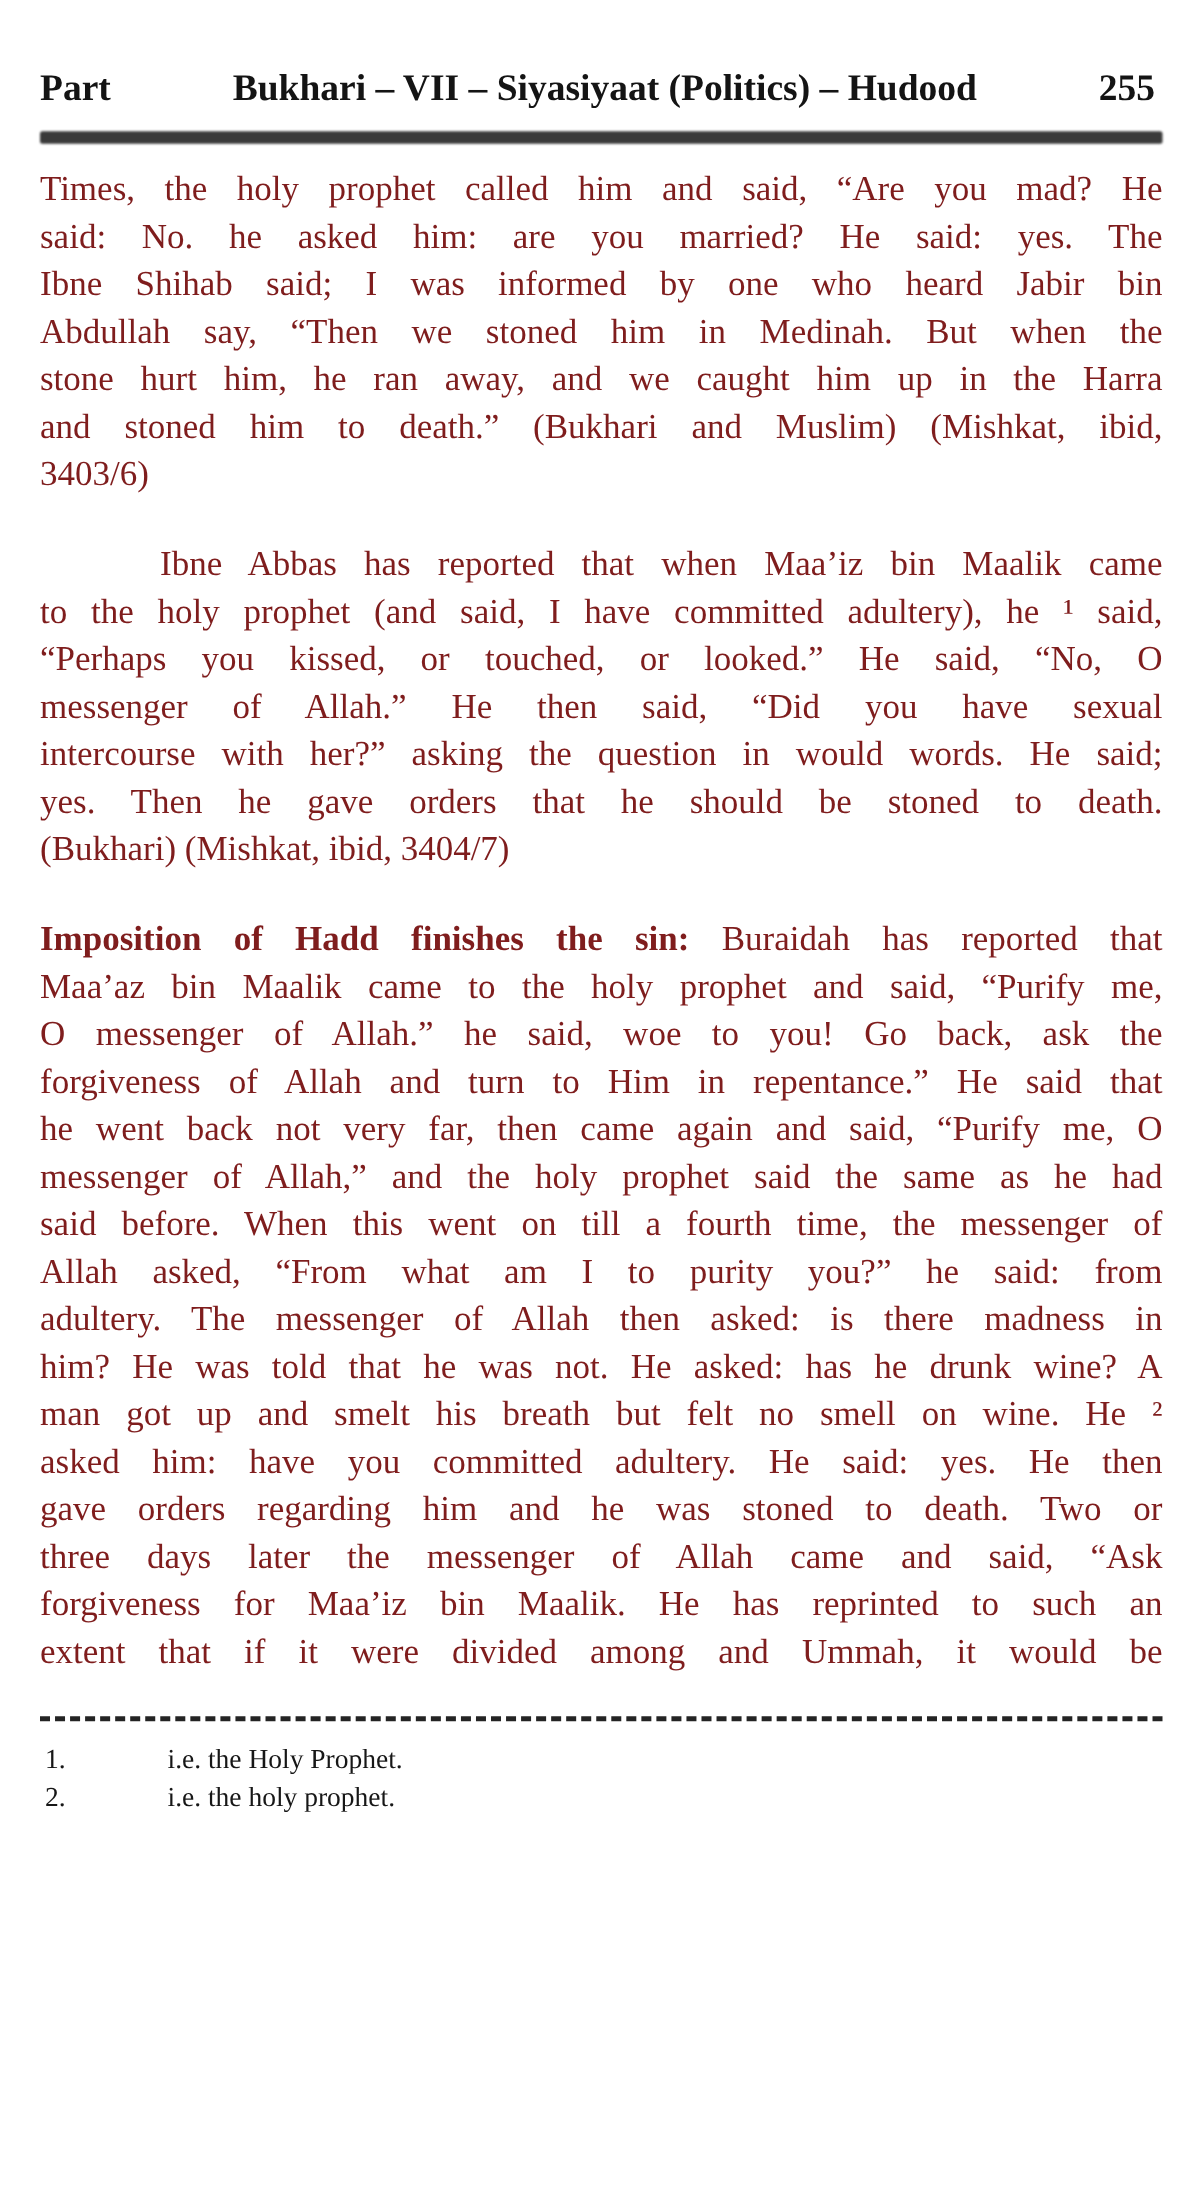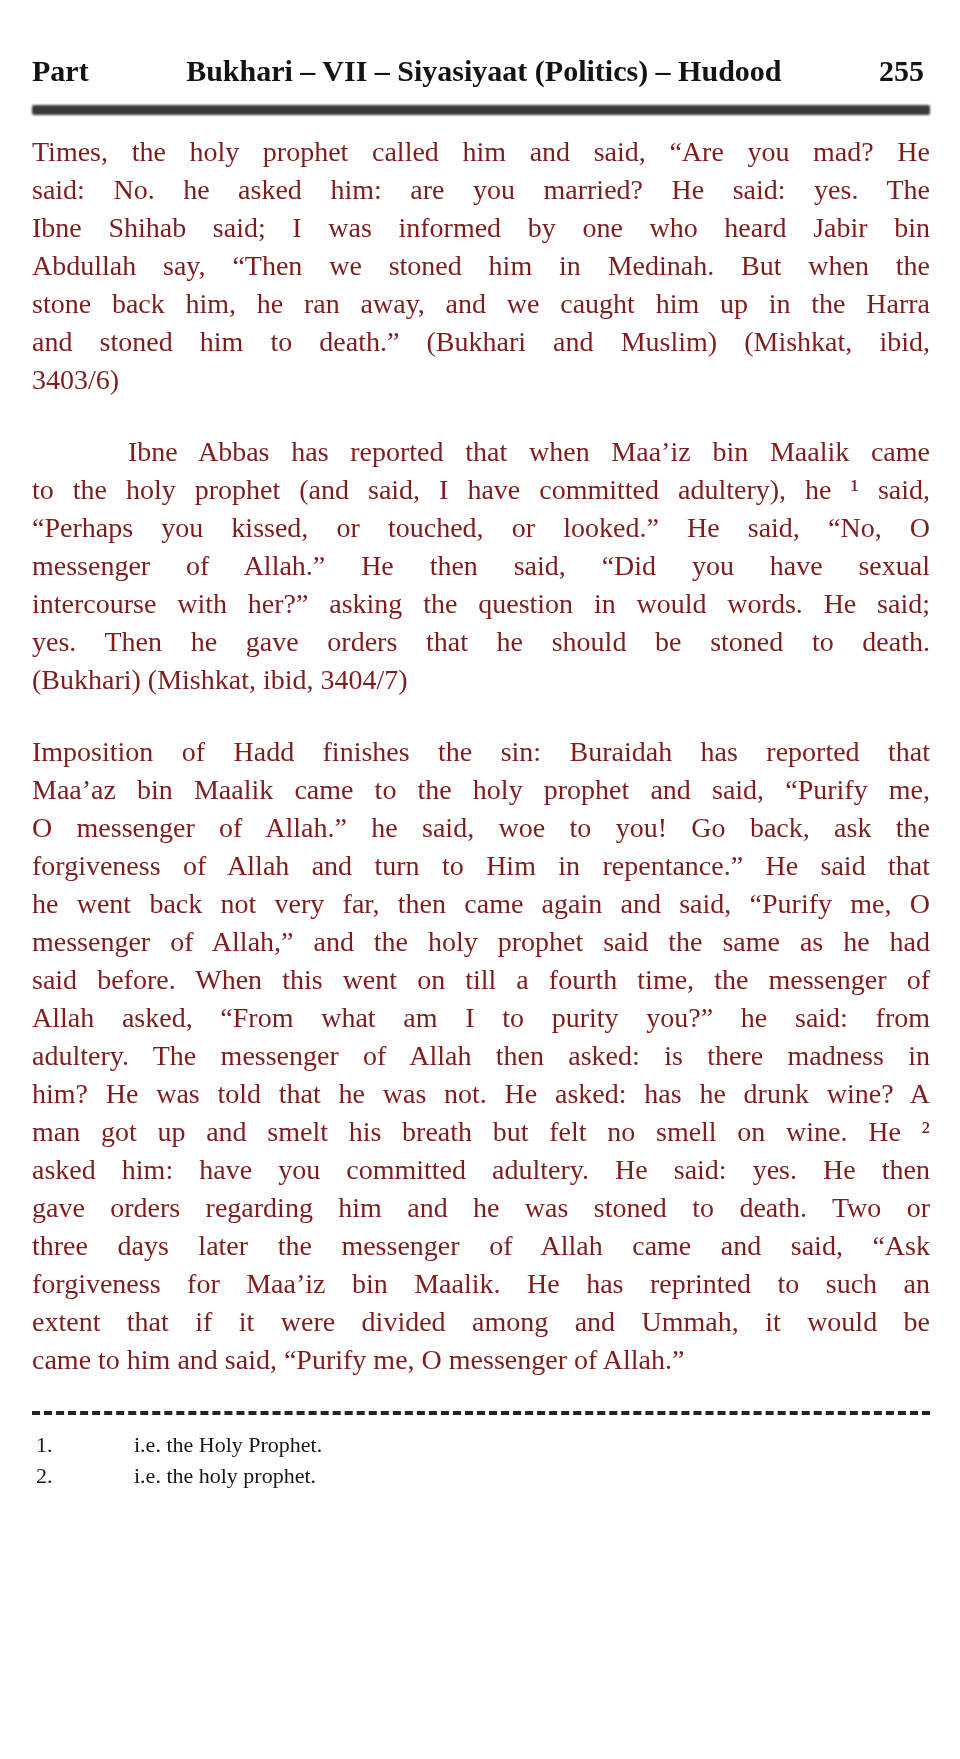--- a/index.html
+++ b/index.html
@@ -44,21 +44,21 @@
   }
   .para { margin: 0; }
   .para + .para { margin-top: 34px; }
   .tline {
     text-align: justify;
     text-align-last: justify;
     white-space: normal;
   }
   .tline.last { text-align-last: left; }
   .indent-first .tline:first-child { padding-left: 96px; }
-  .lead-bold { font-weight: normal; }
+  .lead-bold { font-weight: bold; }
   
   .footnote-sep {
     margin-top: 32px;
     border-top: 4px dashed #242424;
     height: 0;
   }
   .footnotes {
     margin-top: 14px;
     font-size: 22px;
     line-height: 31px;
@@ -81,21 +81,21 @@
 
   <div class="head-rule"></div>
 
   <div class="body-text">
 
     <div class="para">
         <div class="tline">Times, the holy prophet called him and said, “Are you mad? He</div>
         <div class="tline">said: No. he asked him: are you married? He said: yes. The</div>
         <div class="tline">Ibne Shihab said; I was informed by one who heard Jabir bin</div>
         <div class="tline">Abdullah say, “Then we stoned him in Medinah. But when the</div>
-        <div class="tline">stone back him, he ran away, and we caught him up in the Harra</div>
+        <div class="tline">stone hurt him, he ran away, and we caught him up in the Harra</div>
         <div class="tline">and stoned him to death.” (Bukhari and Muslim) (Mishkat, ibid,</div>
         <div class="tline last">3403/6)</div>
       </div>
 
     <div class="para indent-first">
         <div class="tline">Ibne Abbas has reported that when Maa’iz bin Maalik came</div>
         <div class="tline">to the holy prophet (and said, I have committed adultery), he ¹ said,</div>
         <div class="tline">“Perhaps you kissed, or touched, or looked.” He said, “No, O</div>
         <div class="tline">messenger of Allah.” He then said, “Did you have sexual</div>
         <div class="tline">intercourse with her?” asking the question in would words. He said;</div>
@@ -116,21 +116,20 @@
           <div class="tline">said before. When this went on till a fourth time, the messenger of</div>
           <div class="tline">Allah asked, “From what am I to purity you?” he said: from</div>
           <div class="tline">adultery. The messenger of Allah then asked: is there madness in</div>
           <div class="tline">him? He was told that he was not. He asked: has he drunk wine? A</div>
           <div class="tline">man got up and smelt his breath but felt no smell on wine. He ²</div>
           <div class="tline">asked him: have you committed adultery. He said: yes. He then</div>
           <div class="tline">gave orders regarding him and he was stoned to death. Two or</div>
           <div class="tline">three days later the messenger of Allah came and said, “Ask</div>
           <div class="tline">forgiveness for Maa’iz bin Maalik. He has reprinted to such an</div>
           <div class="tline">extent that if it were divided among and Ummah, it would be</div>
-          <div class="tline last">came to him and said, “Purify me, O messenger of Allah.”</div>
         </div>
     </div>
 
   </div>
 
   <div class="footnote-sep"></div>
 
   <div class="footnotes">
     <div class="footnote-row">
       <span class="footnote-num">1.</span>

